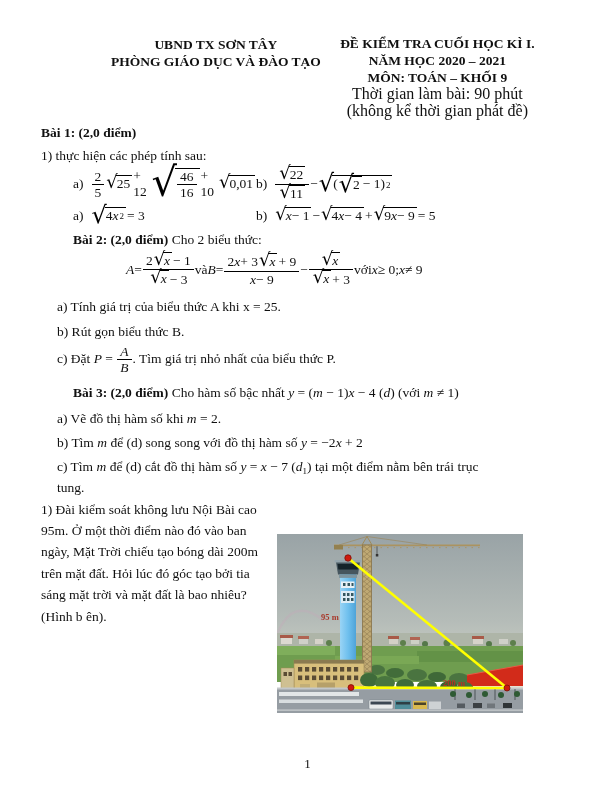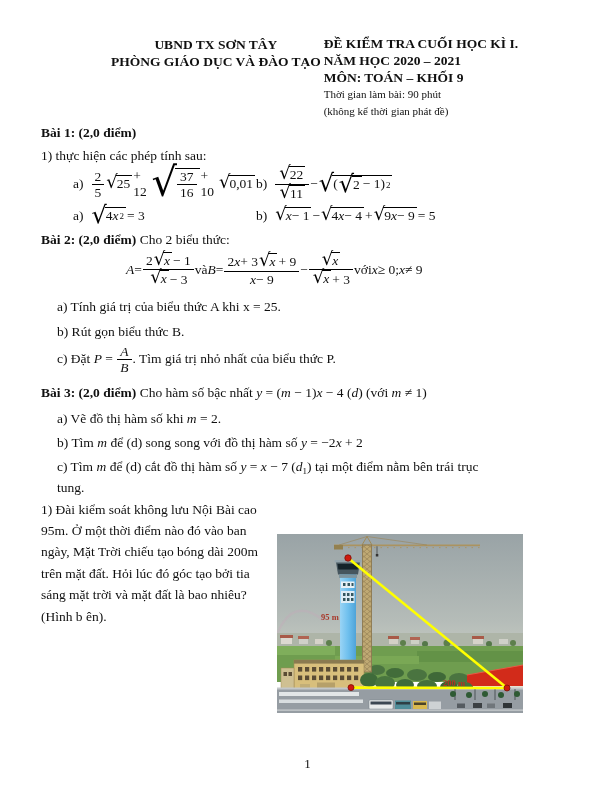--- a/index.html
+++ b/index.html
@@ -1,26 +1,26 @@
 <!DOCTYPE html>
 <html><head>
 <meta charset="utf-8">
 <style>
   html,body{margin:0;padding:0;background:#ffffff;}
   .page{position:relative;width:615px;height:803px;background:#fff;overflow:hidden;
         font-family:"Liberation Serif",serif;font-size:13.5px;color:#101010;}
   
   .hdr{display:flex;justify-content:space-between;padding:36px 64px 0 108px;}
   .hdr-left{width:222px;text-align:center;padding-top:1px;}
-  .hdr-right{width:234px;text-align:left;}
+  .hdr-right{width:234px;text-align:center;}
   .hl{font-weight:700;line-height:16.8px;white-space:nowrap;}
-  .hn{line-height:16.8px;font-size:11px;white-space:nowrap;}
+  .hn{line-height:16.8px;font-size:16px;white-space:nowrap;}
   
   .sec{padding:0 56px 0 41px;}
-  .bt{font-weight:700;}
+  .bt{font-weight:700;margin-left:32px;}
   .pline{margin:0;line-height:17px;}
   .mt2{margin-top:2px}.mt4{margin-top:4px}.mt6{margin-top:6px}.mt7{margin-top:7px}
   .mt8{margin-top:8px}.mt9{margin-top:9px}.mt10{margin-top:10px}
   .ind{margin-left:16px;}
   .cols{display:flex;align-items:center;}
   .c1{margin-left:32px;width:183px;display:flex;align-items:center;flex:none;}
   .c2{display:flex;align-items:center;}
   .lbl{margin-right:7px;}
   .it{font-style:italic;}
   
@@ -76,21 +76,21 @@
           </span>
         <span class="sq">
             <span class="rg"></span>
             <span class="rb">25</span>
           </span>
         <span> + 12</span>
         <span class="sq t">
             <span class="rg"></span>
             <span class="rb">
               <span class="fr">
-                <span class="fn">37</span>
+                <span class="fn">46</span>
                 <span class="fd">16</span>
               </span>
             </span>
           </span>
         <span> + 10</span>
         <span class="sq">
             <span class="rg"></span>
             <span class="rb">0,01</span>
           </span>
       </div>

